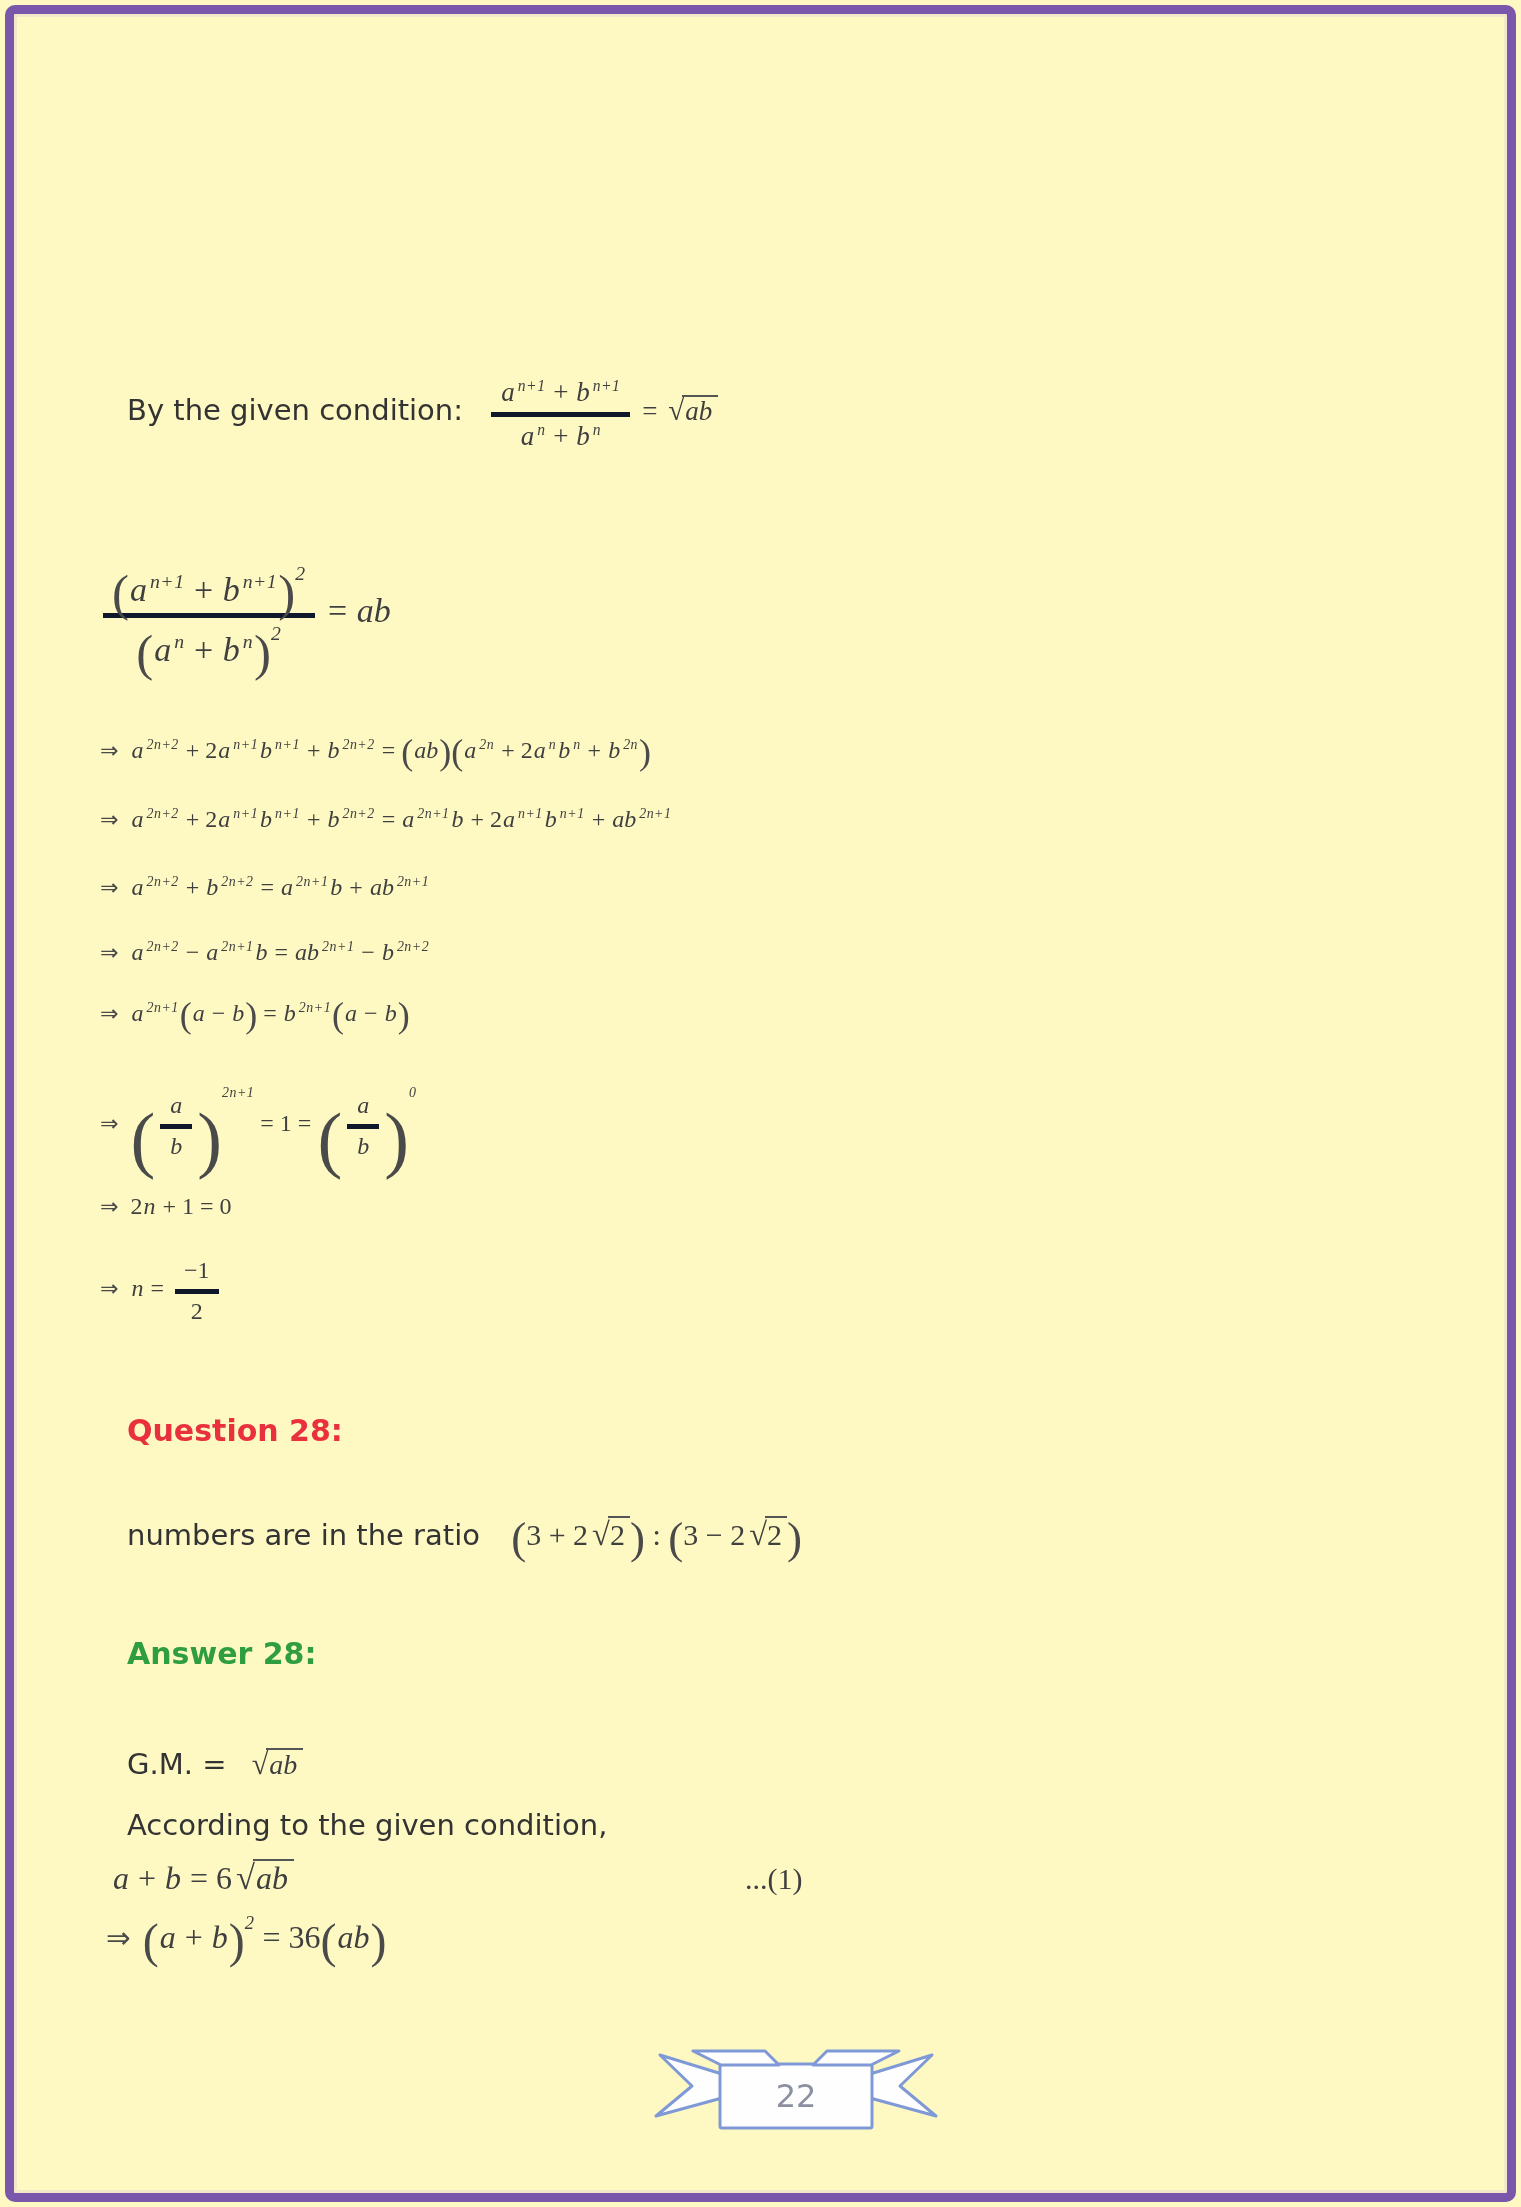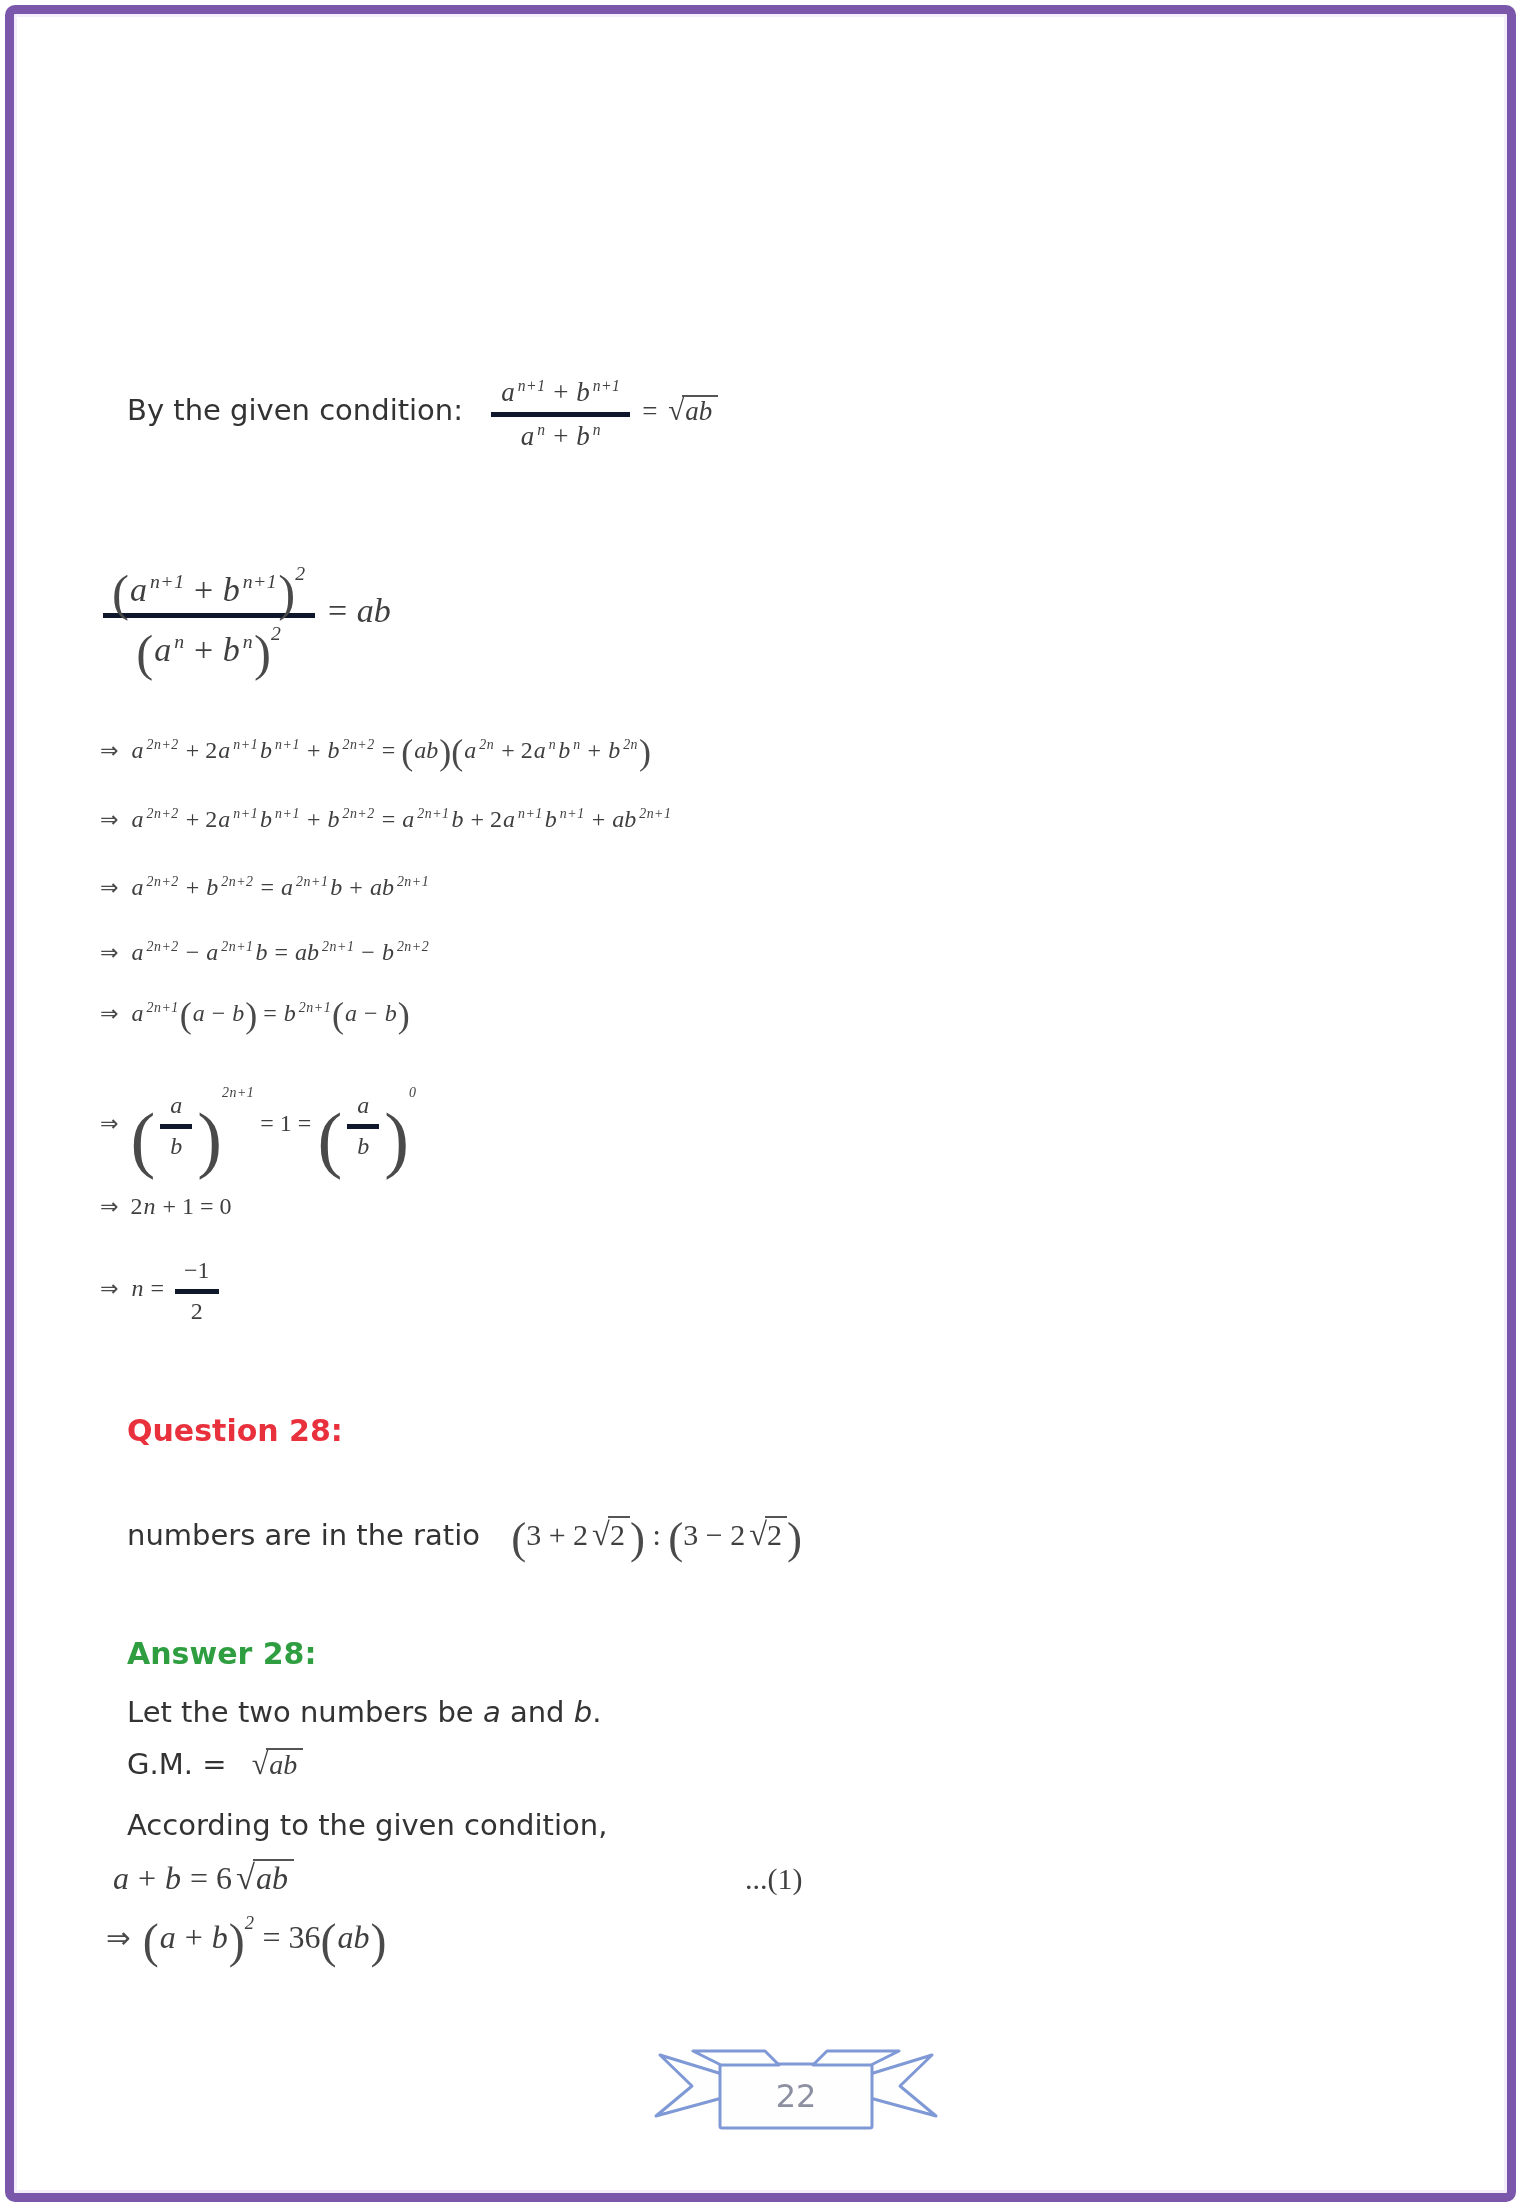--- a/index.html
+++ b/index.html
@@ -1,19 +1,19 @@
 <!DOCTYPE html>
 <html><head>
 <meta charset="utf-8">
 <style>
   html,body{margin:0;padding:0;background:#e8e8e8;}
   #page{
     position:relative;
     width:1521px;height:2207px;
-    background:#ffffff;
+    background:#fef9c3;
     overflow:hidden;
     font-family:"DejaVu Sans","Liberation Sans",sans-serif;
   }
   #page-border{
     position:absolute; inset:5px;
     border:9px solid #7a57aa;
     border-radius:10px;
     pointer-events:none;
     box-shadow: inset 0 0 0 3px rgba(196,160,230,0.18);
   }
@@ -126,23 +126,20 @@
   <div class="eqline math" style="top:1255px;left:100px;"><span class="marr">⇒</span><span class="mv">n</span><span class="mt"> = </span><span class="mfrac"><span class="mnum"><span class="mt">−1</span></span><span class="mden"><span class="mt">2</span></span></span></div>
 
   <div class="heading q-red" style="top:1413px;left:127px;">Question 28:</div>
   <div class="body-text" style="top:1516px;left:127px;">
     <span>numbers are in the ratio</span>
     <span class="math" style="font-size:30px;margin-left:22px;"><span class="mgrp"><span class="bp b1">(</span><span class="pcon"><span class="mt">3 + 2</span><span class="msqrt"><span class="rsym">√</span><span class="rbar"><span class="mt">2</span></span></span></span><span class="bp b1">)</span></span><span class="mt"> : </span><span class="mgrp"><span class="bp b1">(</span><span class="pcon"><span class="mt">3 − 2</span><span class="msqrt"><span class="rsym">√</span><span class="rbar"><span class="mt">2</span></span></span></span><span class="bp b1">)</span></span></span>
   </div>
 
   <div class="heading a-green" style="top:1636px;left:127px;">Answer 28:</div>
 
-  <div class="body-text" style="top:1695px;left:127px;">
-    <span>Let the two numbers be </span><span class="iv">a</span><span> and </span><span class="iv">b</span><span>.</span>
-  </div>
 
   <div class="body-text" style="top:1747px;left:127px;">
     <span>G.M. =</span>
     <span class="math" style="font-size:28px;margin-left:12px;"><span class="msqrt"><span class="rsym">√</span><span class="rbar"><span class="mv">ab</span></span></span></span>
   </div>
 
   <div class="body-text" style="top:1808px;left:127px;">According to the given condition,</div>
 
   <div class="eqline math" style="top:1858px;left:112px;font-size:32px;"><span class="mv">a</span><span class="mt"> + </span><span class="mv">b</span><span class="mt"> = 6</span><span class="msqrt"><span class="rsym">√</span><span class="rbar"><span class="mv">ab</span></span></span></div>
   <div class="eq-ref" style="top:1862px;left:745px;">...(1)</div>

